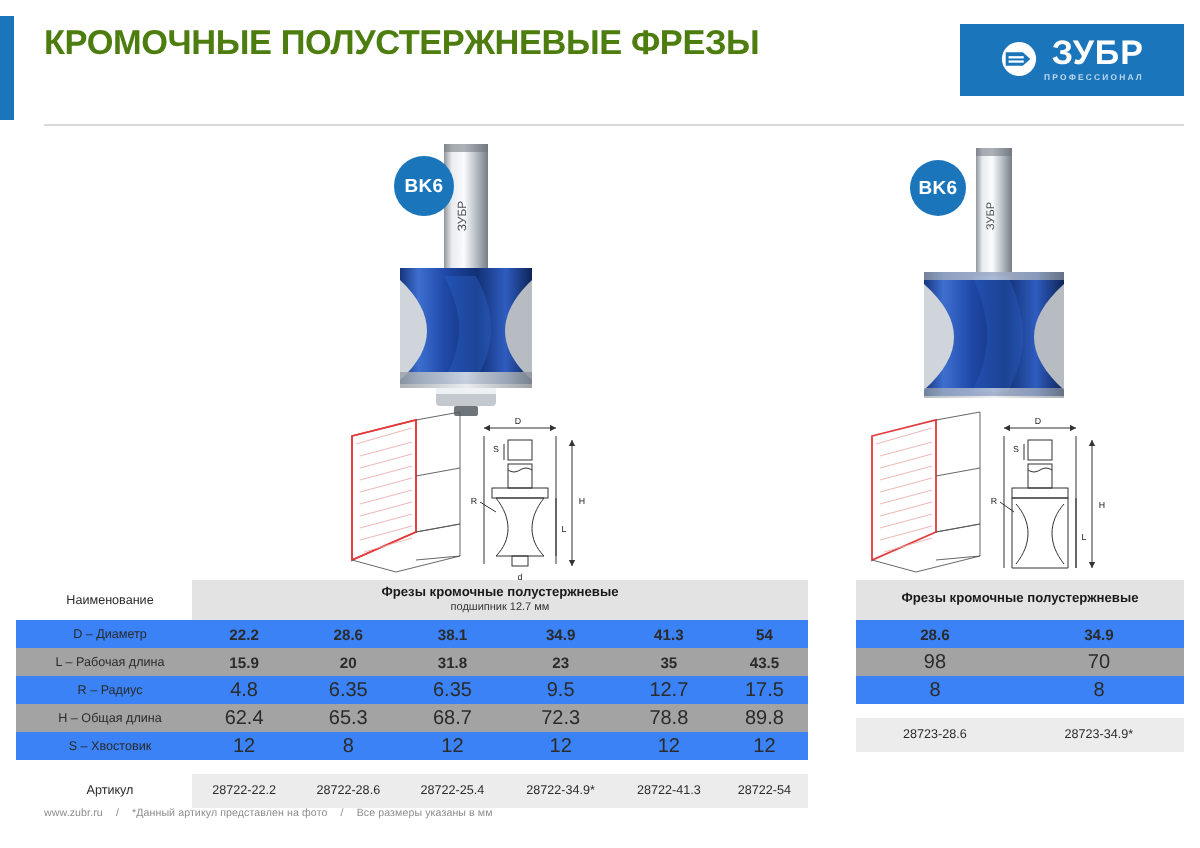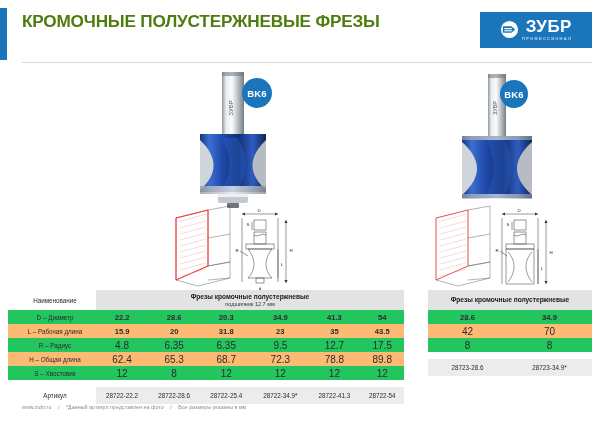--- a/index.html
+++ b/index.html
@@ -52,21 +52,21 @@
 
   
   .photo { position:absolute; }
   .photo-left  { left:160px; top:62px;  width:170px; height:148px; }
   .photo-right { left:420px; top:62px;  width:170px; height:148px; }
 
   .badge {
     position:absolute; border-radius:50%;
     background:#1b75bb; color:#fff;
     display:flex; align-items:center; justify-content:center;
-    font-size:9.5px; font-weight:bold; letter-spacing:0.2px;margin-left:45px;
+    font-size:9.5px; font-weight:bold; letter-spacing:0.2px;
   }
   .badge-left  { left:197px; top:78px;  width:30px; height:30px; }
   .badge-right { left:455px; top:80px;  width:28px; height:28px; }
 
   
   .draw { position:absolute; }
   .draw-left  { left:168px; top:204px; width:140px; height:90px; }
   .draw-right { left:428px; top:204px; width:140px; height:90px; }
 
   
@@ -81,22 +81,22 @@
     color:#1a1a1a; line-height:1.15;
   }
   .grp-head .gh-sub { font-weight:normal; font-size:5.5px; color:#333; }
 
   .name-col {
     text-align:left; padding-left:6px !important;
     font-size:6.3px; color:#2b2b2b; width:88px;
   }
 
   .r-lbl { height:14px; }
-  .row-alt { background:#fdba74; }
-  .row-plain { background:#22c55e; }
+  .row-alt { background:#a3a3a3; }
+  .row-plain { background:#3b82f6; }
   .v { font-size:10px; color:#2b2b2b; }
   .v.b { font-weight:bold; font-size:7.6px; }
 
   .spacer-row td { height:7px; background:#fff; }
   .art-row td { height:17px; background:#ececec; font-size:6.3px; color:#2b2b2b; }
   .art-row td.name-col { background:#fff; font-size:6.3px; }
 
   .footer {
     position:absolute; left:22px; top:404px;
     font-size:5.3px; color:#8c8c8c; letter-spacing:0.05px;
@@ -317,21 +317,21 @@
       <td class="grp-head" colspan="6">
         <div>Фрезы кромочные полустержневые</div>
         <div class="gh-sub">подшипник 12.7 мм</div>
       </td>
     </tr>
 
     <tr class="r-lbl row-plain">
       <td class="name-col">D – Диаметр</td>
       <td class="v b">22.2</td>
       <td class="v b">28.6</td>
-      <td class="v b">20.3</td>
+      <td class="v b">38.1</td>
       <td class="v b">34.9</td>
       <td class="v b">41.3</td>
       <td class="v b">54</td>
     </tr>
 
     <tr class="r-lbl row-alt">
       <td class="name-col">L – Рабочая длина</td>
       <td class="v b">15.9</td>
       <td class="v b">20</td>
       <td class="v b">31.8</td>
@@ -392,21 +392,21 @@
       <td class="grp-head" colspan="2">
         <div>Фрезы кромочные полустержневые</div>
       </td>
     </tr>
 
     <tr class="r-lbl row-plain">
       <td class="v b">28.6</td>
       <td class="v b">34.9</td>
     </tr>
     <tr class="r-lbl row-alt">
-      <td class="v">42</td>
+      <td class="v">98</td>
       <td class="v">70</td>
     </tr>
     <tr class="r-lbl row-plain">
       <td class="v">8</td>
       <td class="v">8</td>
     </tr>
 
     <tr class="spacer-row">
       <td colspan="2"></td>
     </tr>

